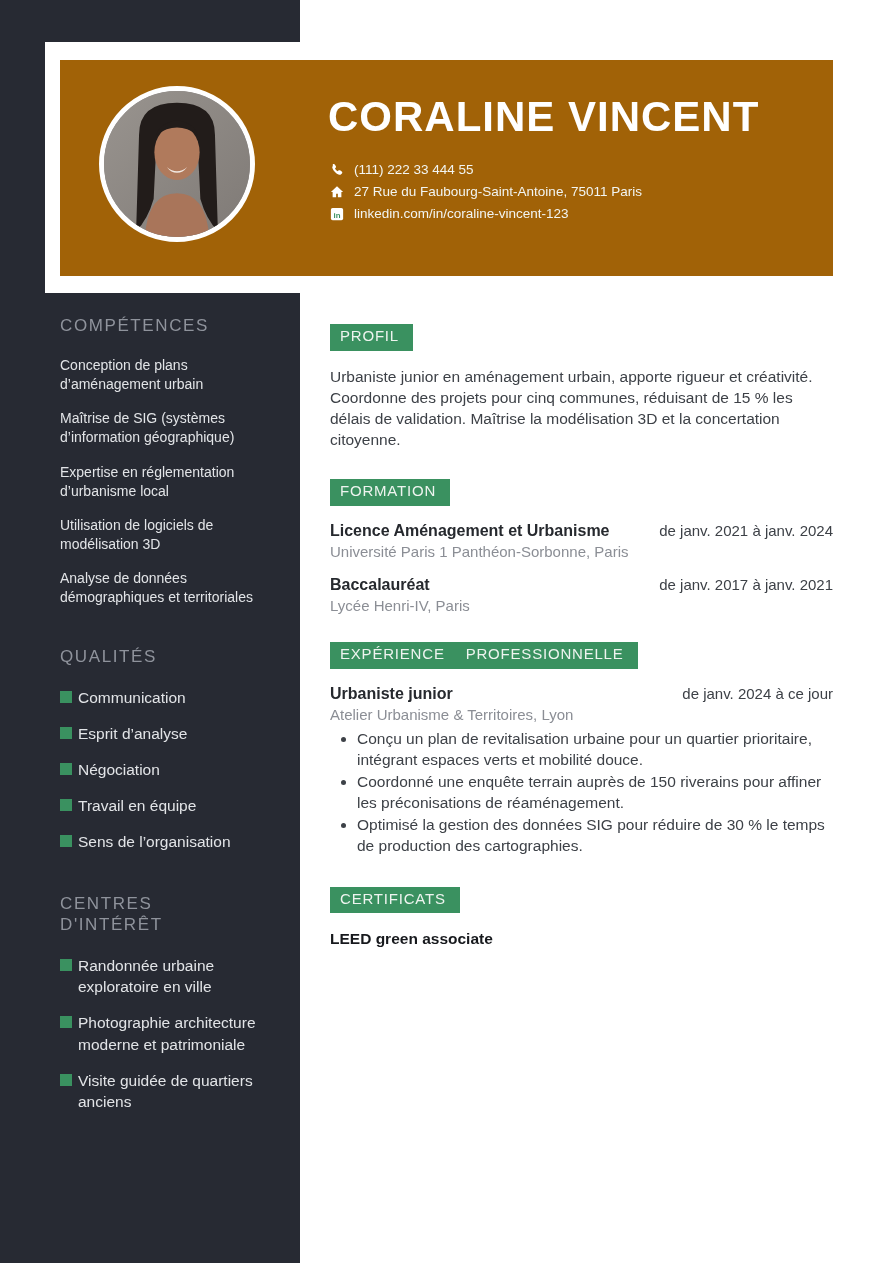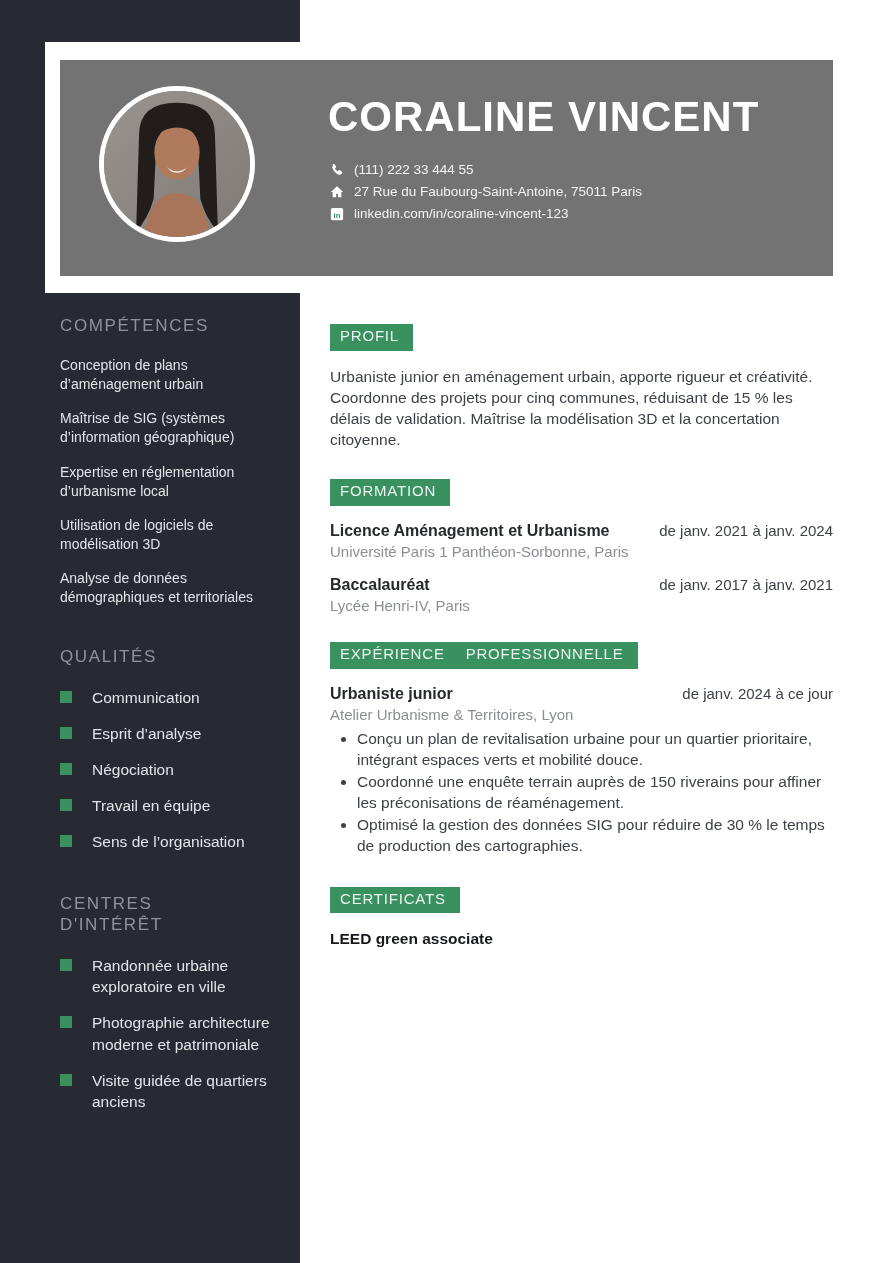--- a/index.html
+++ b/index.html
@@ -5,21 +5,21 @@
   html,body{margin:0;padding:0;}
   body{
     width:893px;height:1263px;position:relative;background:#ffffff;
     font-family:"Liberation Sans","DejaVu Sans",sans-serif;
     -webkit-font-smoothing:antialiased;overflow:hidden;
   }
   
   .sidebar-bg{position:absolute;left:0;top:0;width:300px;height:1263px;background:#272a33;}
   
   .header-card{position:absolute;left:45px;top:42px;width:803px;height:251px;background:#ffffff;}
-  .banner{position:absolute;left:15px;top:18px;width:773px;height:216px;background:#737373;}
+  .banner{position:absolute;left:15px;top:18px;width:773px;height:216px;background:#a16207;}
   .photo-wrap{
     position:absolute;left:39px;top:26px;width:146px;height:146px;border-radius:50%;
     border:5px solid #ffffff;overflow:hidden;background:#8d8886;
   }
   .photo-wrap svg{display:block;width:100%;height:100%;}
   .name{
     position:absolute;left:268px;top:34px;font-size:42px;font-weight:700;color:#ffffff;
     letter-spacing:1px;white-space:nowrap;line-height:1.1;
   }
   .contact{position:absolute;left:270px;top:103px;display:flex;flex-direction:column;gap:7px;}
@@ -29,21 +29,21 @@
 
   
   .sidebar-content{position:absolute;left:60px;top:316px;width:214px;}
   .side-title{
     color:#8f939c;font-size:17px;font-weight:400;letter-spacing:1.6px;margin:0 0 20px 0;line-height:1.2;
   }
   .side-title.spaced{word-spacing:13px;}
   .mt-qual{margin-top:40px;}
   .mt-int{margin-top:42px;}
   .skill{font-size:14px;line-height:1.36;margin-bottom:15px;color:#e2e4e7;}
-  .mark-row{display:flex;align-items:flex-start;gap:20px;margin-bottom:15px;
+  .mark-row{display:flex;align-items:flex-start;gap:6px;margin-bottom:15px;
     font-size:15.5px;line-height:1.36;color:#e2e4e7;}
   .sq{width:12px;height:12px;background:#3a9160;margin-top:4px;flex:0 0 12px;}
 
   
   .main{position:absolute;left:330px;top:324px;width:503px;color:#3d4147;}
   .badge{
     display:inline-block;background:#3a9160;color:#eef4ef;font-size:15px;letter-spacing:0.8px;
     padding:3px 14px 5px 10px;line-height:1.25;
   }
   .badge.wide{word-spacing:16px;}

